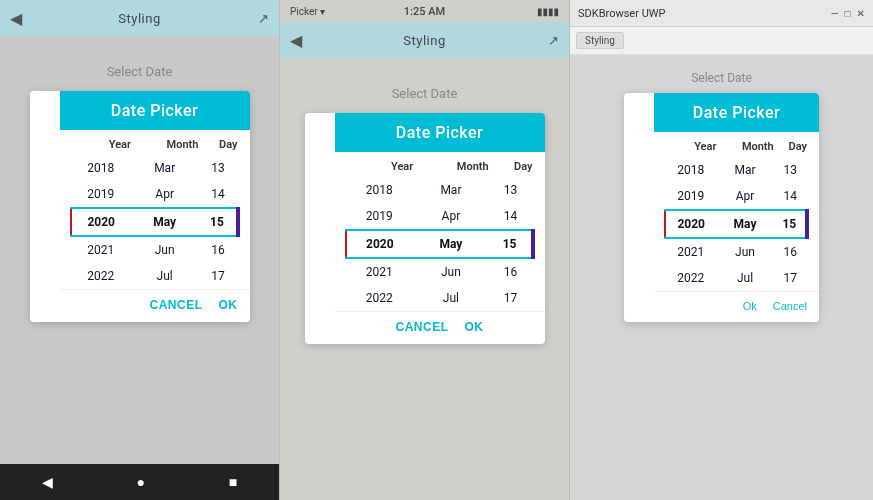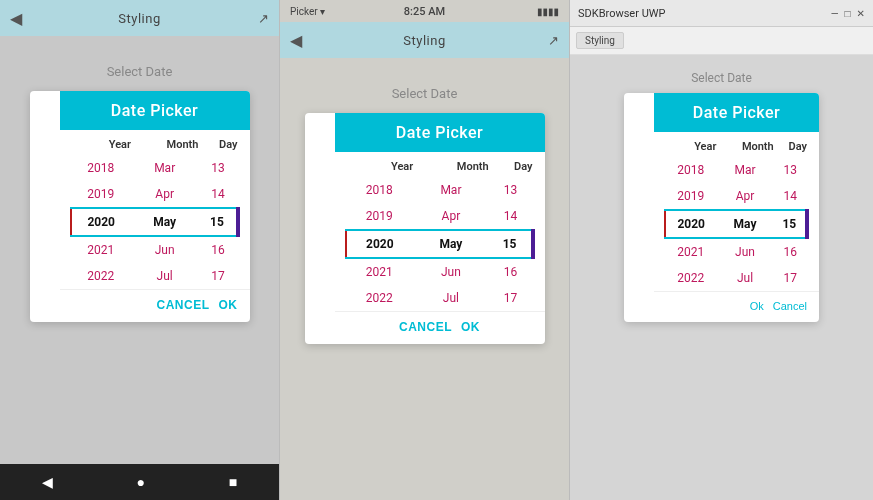--- a/index.html
+++ b/index.html
@@ -107,21 +107,21 @@
     }
     .date-picker-table th {
       font-size: 11px;
       font-weight: 600;
       color: #333;
       padding: 8px 0 4px 0;
       text-align: right;
     }
     .date-picker-table td {
       font-size: 12px;
-      color: #be185d;
+      color: #0f172a;
       text-align: center;
       padding: 6px 0;
     }
 
     .table-wrapper {
       padding: 0 10px;
     }
 
     
     .row-selected td {
@@ -135,21 +135,21 @@
     }
     .row-selected td:last-child {
       border-right: 4px solid #4c1d95;
     }
 
     
     .date-picker-buttons {
       display: flex;
       justify-content: flex-end;
       padding: 8px 12px 10px 12px;
-      gap: 9px;
+      gap: 16px;
       border-top: 1px solid #eee;
     }
     .date-picker-buttons.center {
       justify-content: center;
     }
     .btn-cancel {
       font-size: 12px;
       color: #00bcd4;
       font-weight: 600;
       text-transform: uppercase;
@@ -336,21 +336,21 @@
   <div class="android-nav">
     <span class="nav-icon">◀</span>
     <span class="nav-icon">●</span>
     <span class="nav-icon">■</span>
   </div>
 </div>
 
 <div class="panel panel-2">
   <div class="status-bar">
     <span>Picker ▾</span>
-    <span class="status-bar-center">8:25 AM</span>
+    <span class="status-bar-center">1:25 AM</span>
     <span class="status-bar-right">▮▮▮▮</span>
   </div>
 
   <div class="top-bar">
     <span class="top-bar-back">◀</span>
     <span class="top-bar-title">Styling</span>
     <span class="top-bar-share">↗</span>
   </div>
 
   <span class="select-date-label">Select Date</span>

